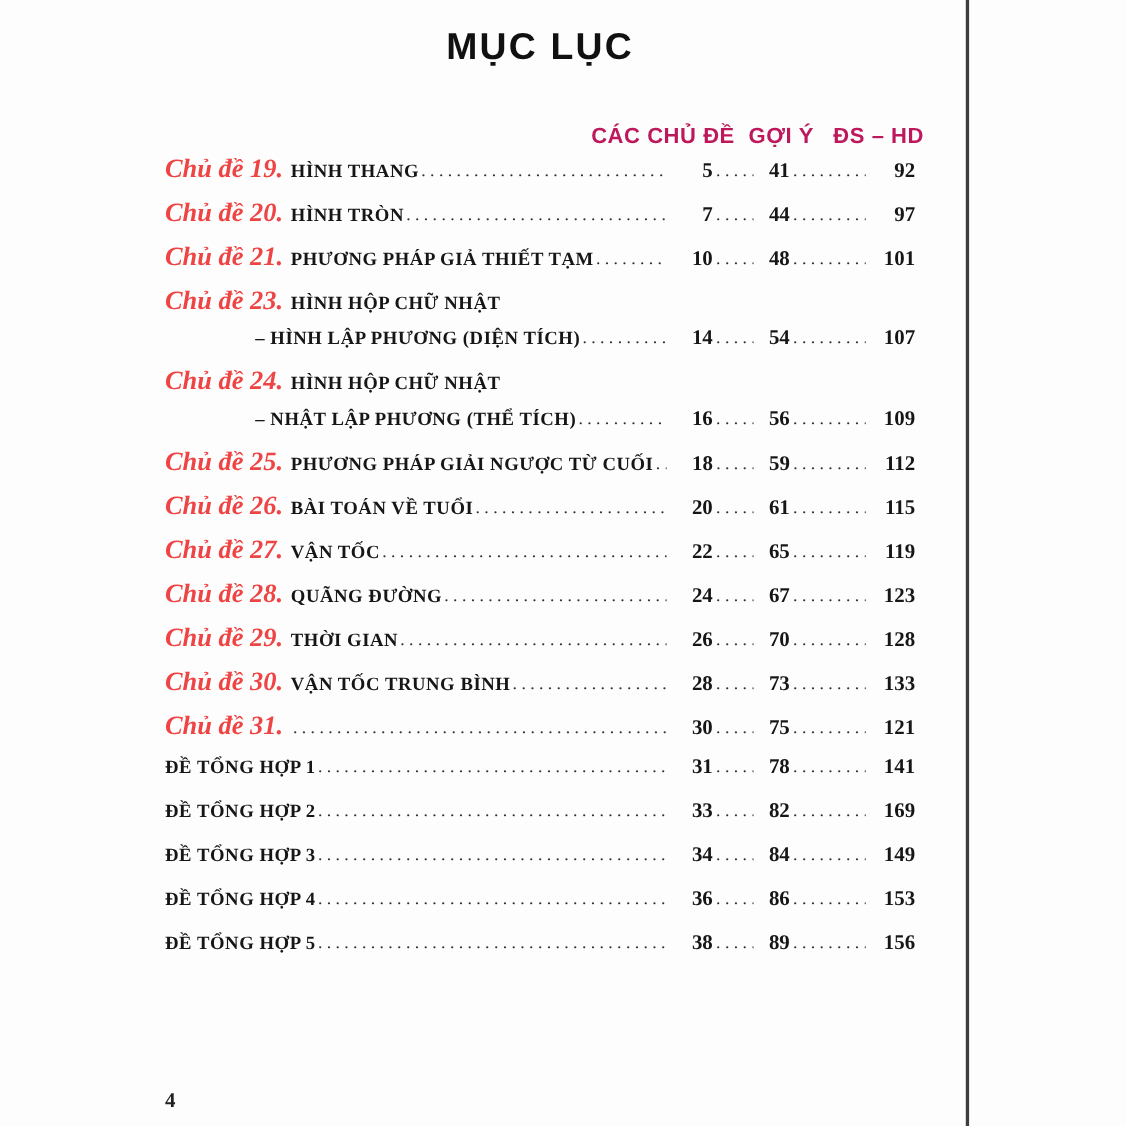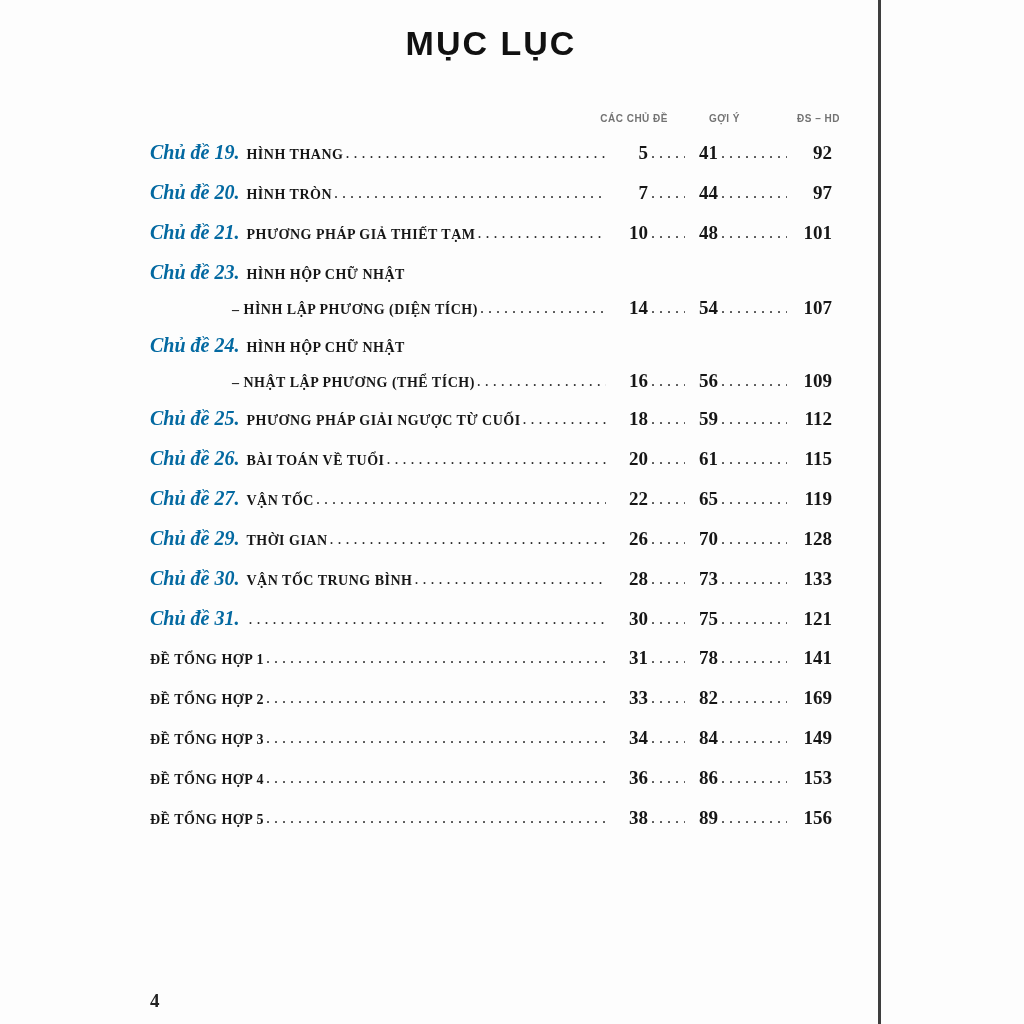--- a/index.html
+++ b/index.html
@@ -10,30 +10,30 @@
   }
   .scan-edge{position:absolute;left:878px;top:0;width:3px;height:1024px;background:#3e3e3e;}
   .content{position:absolute;left:150px;top:0;width:682px;}
   .page-title{
     margin-top:24px;text-align:center;
     font-family:"Liberation Sans", sans-serif;font-weight:bold;
     font-size:34px;letter-spacing:2px;color:#111;
   }
   .col-header{position:relative;height:18px;margin-top:50px;
     font-family:"Liberation Sans", sans-serif;font-weight:bold;
-    font-size:10px;color:#737373;letter-spacing:.5px;white-space:nowrap;}
+    font-size:20px;color:#be185d;letter-spacing:.5px;white-space:nowrap;}
   .col-header .h{position:absolute;top:0;}
   .h1{right:164px;} .h2{right:92px;} .h3{right:-8px;}
   .rows{margin-top:10px;}
   .row{display:flex;align-items:baseline;height:40px;white-space:nowrap;}
   .row2{height:73px;}
   .row2 .line1{display:flex;align-items:baseline;height:36px;white-space:nowrap;}
   .row2 .line2{display:flex;align-items:baseline;height:37px;padding-left:82px;white-space:nowrap;}
-  .pfx{font-style:italic;font-weight:bold;font-size:20px;margin-right:7px;color:#0369a1;}
-  .ttl{font-weight:bold;font-size:14px;letter-spacing:.5px;color:#161616;}
+  .pfx{font-style:italic;font-weight:bold;font-size:24px;margin-right:7px;color:#ef4444;}
+  .ttl{font-weight:bold;font-size:17px;letter-spacing:.5px;color:#161616;}
   .n{font-weight:bold;font-size:19px;flex:0 0 auto;text-align:right;color:#161616;}
   .n1{min-width:40px;} .n2{min-width:30px;} .n3{min-width:42px;}
   .ld{overflow:hidden;flex:0 0 auto;color:#2e2e2e;font-size:16px;letter-spacing:4px;
       transform:translateY(-1px);}
   .ld::after{content:"..................................................................................................................................";}
   .ld.grow{flex:1 1 auto;min-width:10px;margin:0 2px;}
   .ld.s1{width:34px;margin:0 3px;}
   .ld.s2{width:66px;margin:0 3px;}
   .folio{position:absolute;left:150px;top:990px;font-size:19px;font-weight:bold;color:#222;}
 </style>
@@ -146,20 +146,30 @@
       <span class="pfx">Chủ đề 27.</span>
       <span class="ttl">VẬN TỐC</span>
       <span class="ld grow"></span>
       <span class="n n1">22</span>
       <span class="ld s1"></span>
       <span class="n n2">65</span>
       <span class="ld s2"></span>
       <span class="n n3">119</span>
     </div>
 
+    <div class="row">
+      <span class="pfx">Chủ đề 28.</span>
+      <span class="ttl">QUÃNG ĐƯỜNG</span>
+      <span class="ld grow"></span>
+      <span class="n n1">24</span>
+      <span class="ld s1"></span>
+      <span class="n n2">67</span>
+      <span class="ld s2"></span>
+      <span class="n n3">123</span>
+    </div>
 
     <div class="row">
       <span class="pfx">Chủ đề 29.</span>
       <span class="ttl">THỜI GIAN</span>
       <span class="ld grow"></span>
       <span class="n n1">26</span>
       <span class="ld s1"></span>
       <span class="n n2">70</span>
       <span class="ld s2"></span>
       <span class="n n3">128</span>

